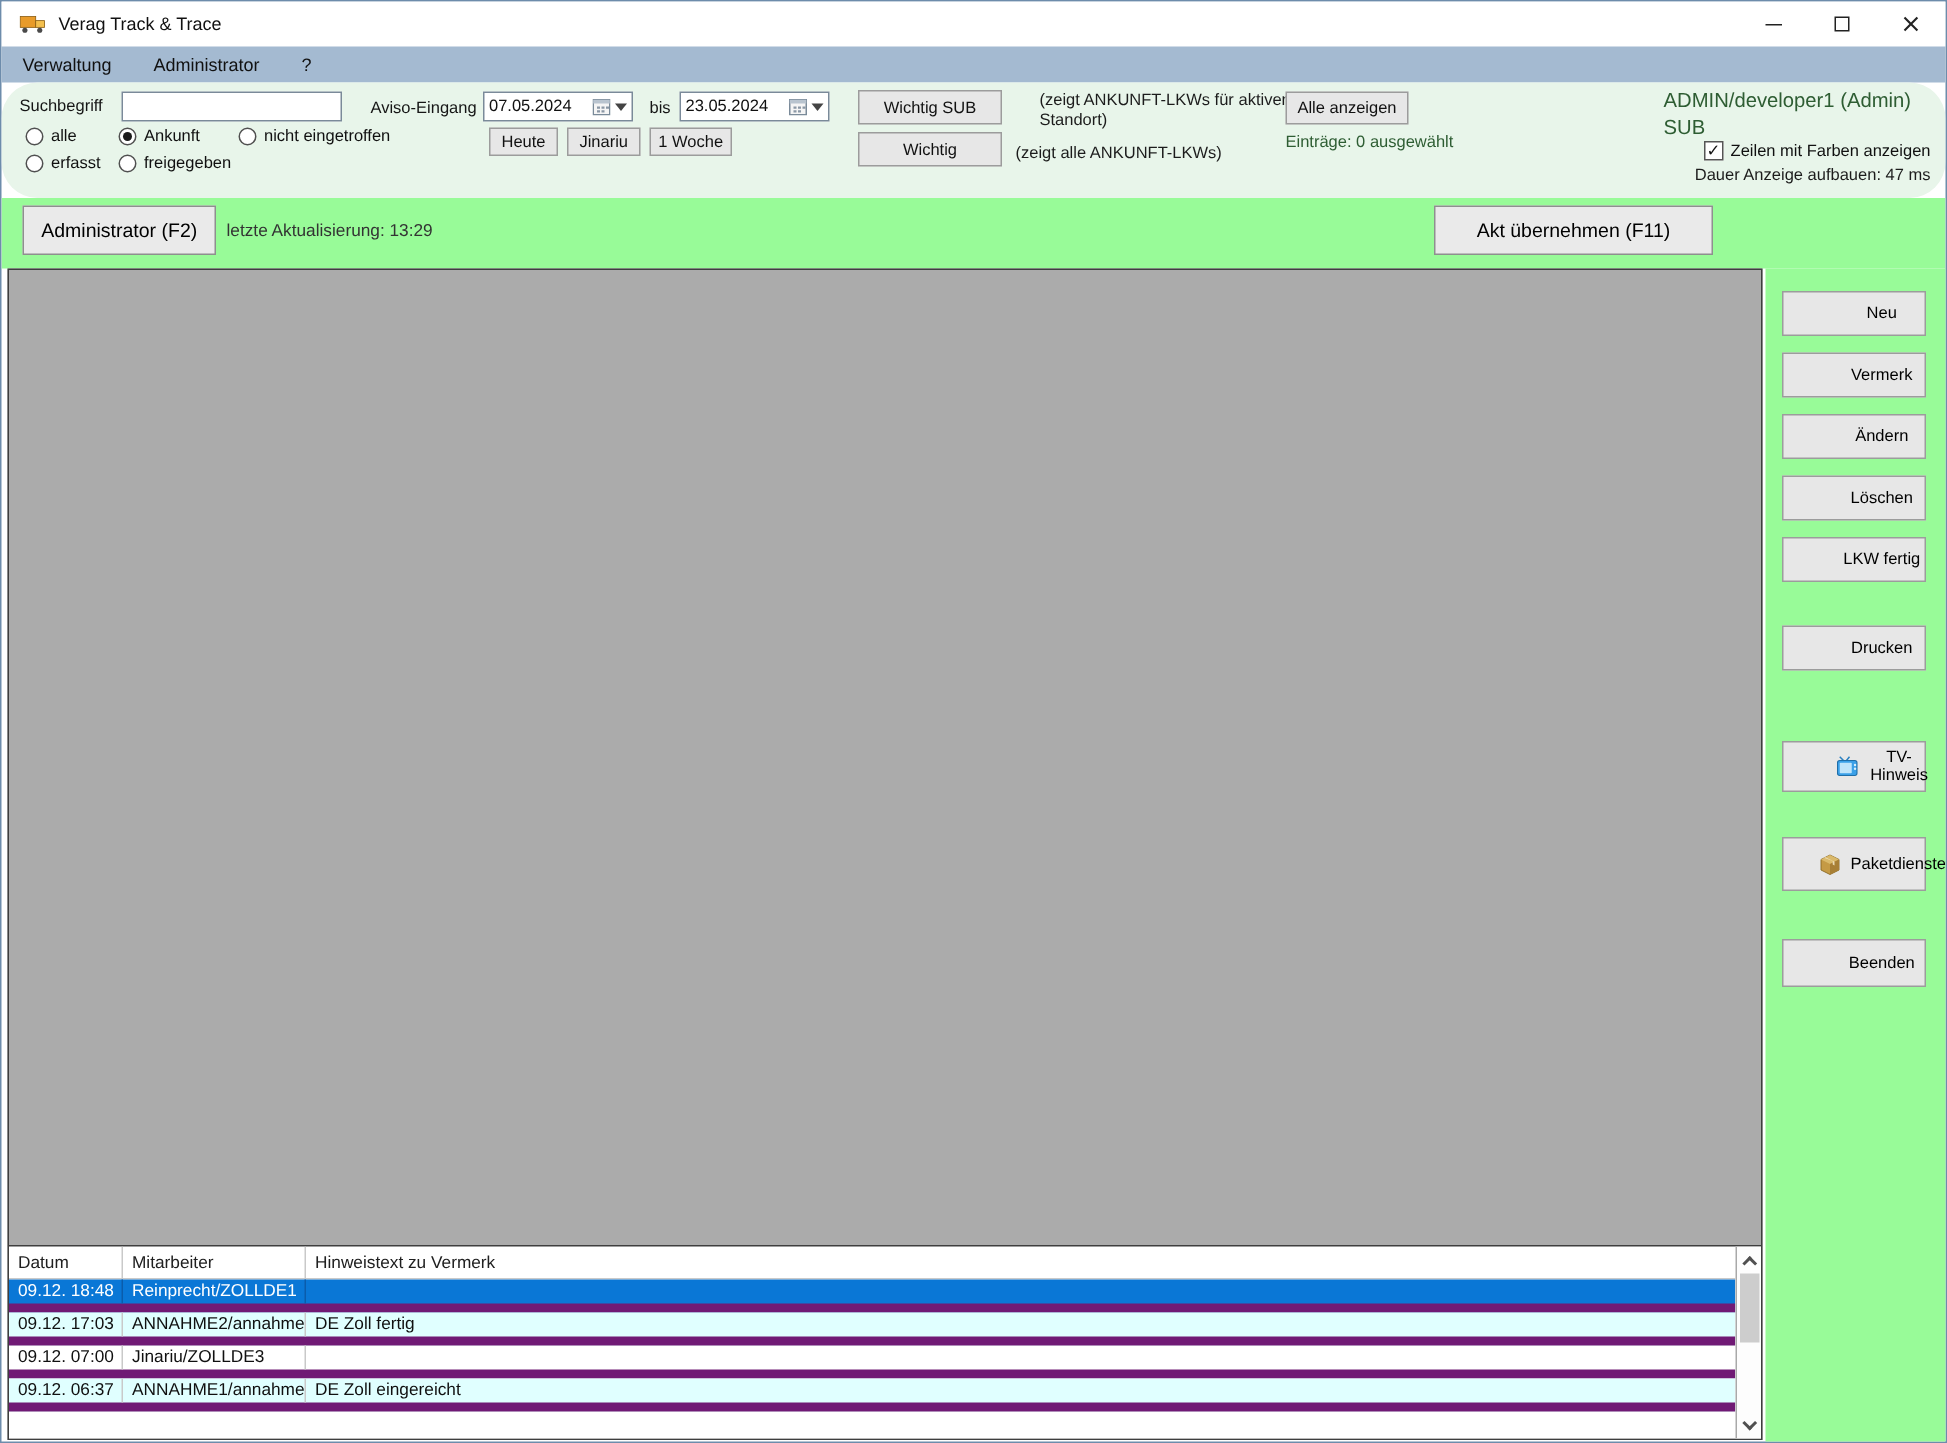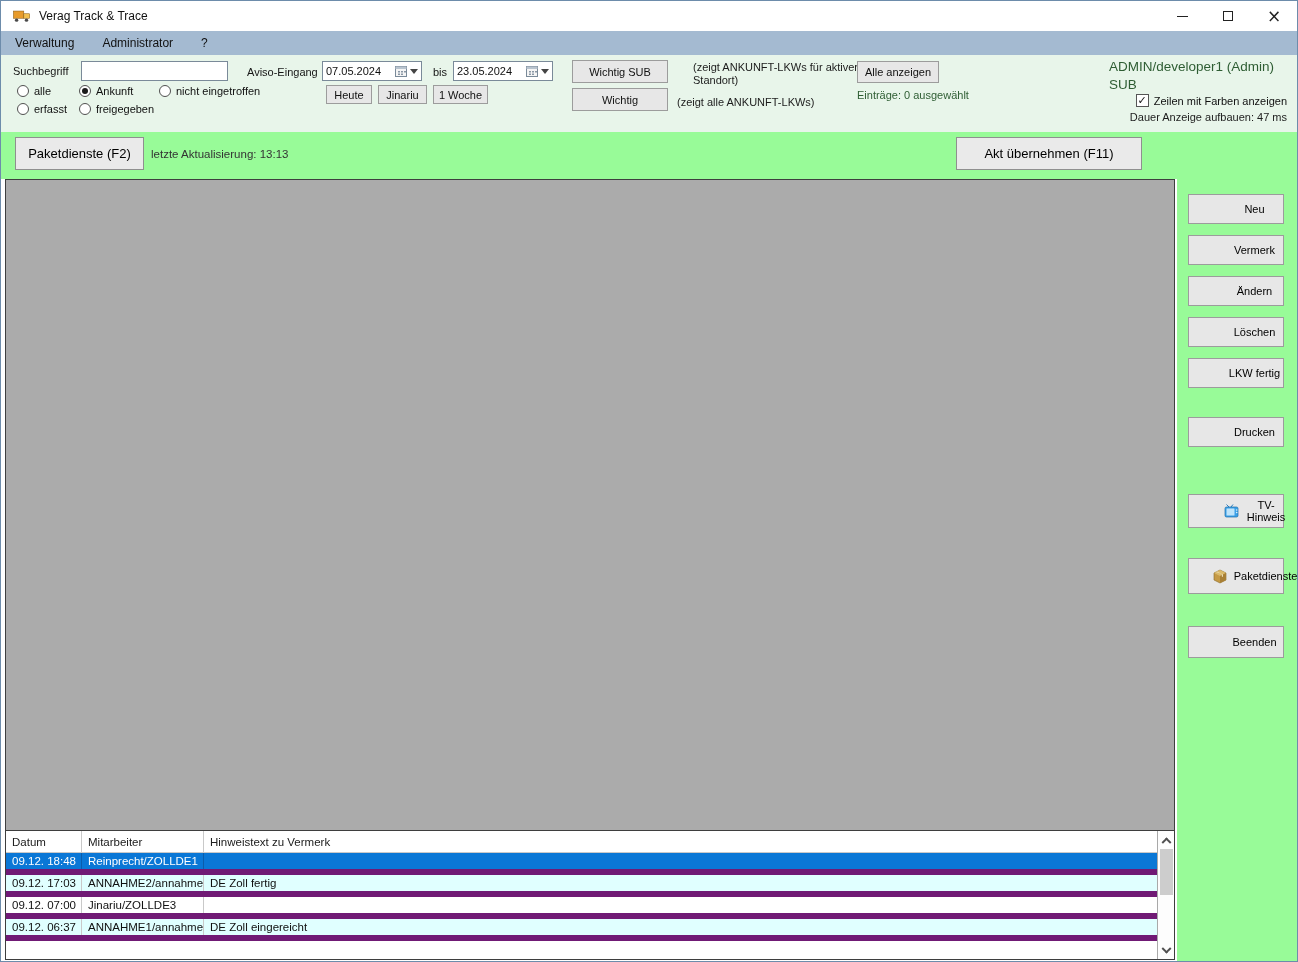--- a/index.html
+++ b/index.html
@@ -15,21 +15,21 @@
   .titlebar .title { margin-left:8px; font-size:12px; color:#111; }
   .wincontrols { position:absolute; right:0; top:0; height:30px; display:flex; }
   .wbtn { width:46px; height:30px; display:flex; align-items:center; justify-content:center; cursor:default; }
   .icon-min { width:11px; height:1px; background:#222; }
   .icon-max { width:10px; height:10px; border:1px solid #222; }
   .icon-close { font-size:17px; line-height:10px; color:#222; font-family:"DejaVu Sans", sans-serif; }
   
   .menubar { position:absolute; left:0; top:30px; width:100%; height:24px; background:#a4bad1; display:flex; align-items:stretch; }
   .menuitem { padding:0 14px; display:flex; align-items:center; font-size:12px; color:#111; }
   
-  .filterpanel { position:absolute; left:0; top:54px; width:100%; height:77px; background:#e8f5ea; }
+  .filterpanel { position:absolute; left:0; top:54px; width:100%; height:77px; background:#e8f5ea;border-radius:24px; }
   .lbl { position:absolute; color:#151515; white-space:nowrap; }
   .tinput { position:absolute; background:#fff; border:1px solid #7a8a99; height:20px; font-family:inherit; font-size:11px; padding:0 4px; }
   .datebox { position:absolute; background:#fff; border:1px solid #7a8a99; height:20px; width:100px; display:flex; align-items:center; padding:0 3px; }
   .datebox .val { flex:1; }
   .cal-ic { width:12px; height:11px; display:inline-flex; margin-right:3px; }
   .dd-arrow { width:0; height:0; border-left:4px solid transparent; border-right:4px solid transparent; border-top:5px solid #444; }
   .btn { background:#e7e7e7; border:1px solid #9c9c9c; color:#111; display:flex; align-items:center; justify-content:center; font-family:inherit; font-size:11px; white-space:nowrap; cursor:default; }
   .btn.abs { position:absolute; }
   .radio-row { position:absolute; display:flex; align-items:center; }
   .radio-item { display:flex; align-items:center; gap:5px; }
@@ -178,22 +178,22 @@
     <span class="userline1 greentext">ADMIN/developer1 (Admin)</span>
     <span class="userline2 greentext">SUB</span>
     <span class="cbxrow">
       <span class="cbx">✓</span>
       <span>Zeilen mit Farben anzeigen</span>
     </span>
     <span class="duration">Dauer Anzeige aufbauen: 47 ms</span>
   </div>
 
   <div class="actionbar">
-    <button class="bigbtn" style="left:14px; top:5px; width:129px; height:33px;">Paketdienste (F2)</button>
-    <span class="lastref">letzte Aktualisierung: 13:13</span>
+    <button class="bigbtn" style="left:14px; top:5px; width:129px; height:33px;">Administrator (F2)</button>
+    <span class="lastref">letzte Aktualisierung: 13:29</span>
     <button class="bigbtn" style="left:955px; top:5px; width:186px; height:33px;">Akt übernehmen (F11)</button>
   </div>
 
   <div class="main-wrap">
     <div class="canvas"></div>
     <div class="table-zone">
       <div class="grid">
         <div class="trow header">
           <div class="cell c-datum">Datum</div>
           <div class="cell c-mit">Mitarbeiter</div>

